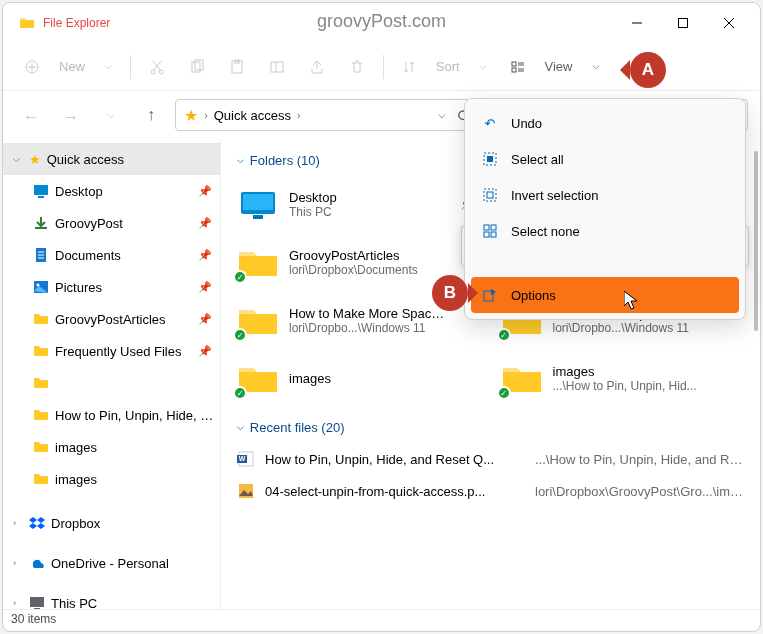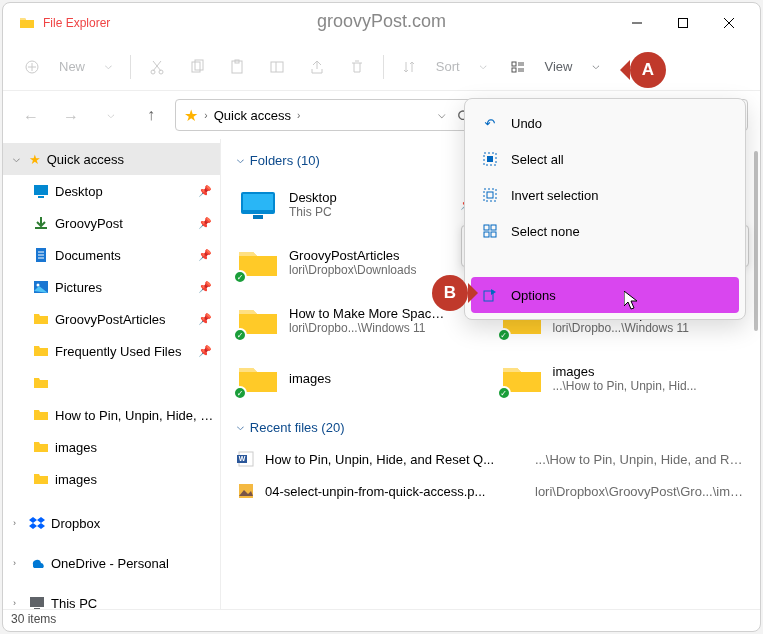--- a/index.html
+++ b/index.html
@@ -41,21 +41,21 @@
 .folder-path { font-size: 12px; color: #6b6b6b; white-space: nowrap; overflow: hidden; text-overflow: ellipsis; max-width: 160px; }
 .folder-pin { margin-left: auto; color: #666; font-size: 11px; margin-right: 6px; }
 .sync-badge { position: absolute; bottom: -4px; left: -4px; width: 14px; height: 14px; background: #1a9e3a; border-radius: 50%; border: 2px solid #fff; display: flex; align-items: center; justify-content: center; color: #fff; font-size: 8px; }
 .files-list { display: flex; flex-direction: column; gap: 4px; }
 .file-row { display: flex; align-items: center; gap: 10px; height: 28px; font-size: 13px; }
 .file-row .fn { flex: 0 0 260px; white-space: nowrap; overflow: hidden; text-overflow: ellipsis; }
 .file-row .fp { color: #6b6b6b; white-space: nowrap; overflow: hidden; text-overflow: ellipsis; }
 .status { height: 22px; border-top: 1px solid #eee; font-size: 12px; color: #4a4a4a; padding: 2px 8px; }
 .menu { position: absolute; top: 98px; left: 464px; width: 282px; background: #f9f9f9; border: 1px solid #d0d0d0; border-radius: 8px; box-shadow: 0 8px 24px rgba(0,0,0,0.15); padding: 6px; z-index: 50; }
 .menu-item { display: flex; align-items: center; gap: 12px; height: 36px; padding: 0 10px; border-radius: 4px; font-size: 13px; }
-.menu-item.hover { background: #d946ef; text-align: right; }
+.menu-item.hover { background: #f97316; text-align: right; }
 .menu-icon { width: 18px; color: #0067c0; display: flex; justify-content: center; }
 .tooltip { position: absolute; top: 225px; left: 461px; width: 288px; background: #fff; border: 1px solid #ccc; border-radius: 4px; padding: 6px 8px; font-size: 12px; color: #444; z-index: 49; box-shadow: 0 2px 8px rgba(0,0,0,0.1); }
 .callout { position: absolute; z-index: 60; }
 .callout-a { top: 52px; left: 630px; }
 .callout-b { top: 275px; left: 432px; }
 .bubble { background: #c0392b; color: #fff; width: 36px; height: 36px; border-radius: 50%; display: flex; align-items: center; justify-content: center; font-size: 17px; font-weight: 600; position: relative; }
 .bubble::before { content: ""; position: absolute; left: -20px; top: 8px; border: 10px solid transparent; border-right-color: #c0392b; }
 .bubble-b::before { right: -20px; left: auto; border-right-color: transparent; border-left-color: #c0392b; }
 .cursor { position: absolute; top: 291px; left: 624px; z-index: 70; font-size: 16px; }
 .scrollbar-thumb { position: absolute; right: 2px; top: 148px; width: 4px; height: 180px; background: #c0c0c0; border-radius: 2px; }
@@ -318,21 +318,21 @@
           <div class="folder-item">
             <div class="folder-icon">
               <svg viewBox="0 0 42 36">
                 <path fill="#ffca28" d="M2 8h14l4 4h20v20H2z"></path>
                 <path fill="#ffe082" d="M2 8h14l4 4H2z"></path>
               </svg>
               <div class="sync-badge">✓</div>
             </div>
   <div class="folder-meta">
               <div class="folder-name">GroovyPostArticles</div>
-  <div class="folder-path">lori\Dropbox\Downloads</div>
+  <div class="folder-path">lori\Dropbox\Documents</div>
             </div>
   </div>
           <div class="folder-item">
             <div class="folder-icon">
               <svg viewBox="0 0 42 36">
                 <path fill="#ffca28" d="M2 8h14l4 4h20v20H2z"></path>
                 <path fill="#ffe082" d="M2 8h14l4 4H2z"></path>
               </svg>
             </div>
   <div class="folder-meta">

